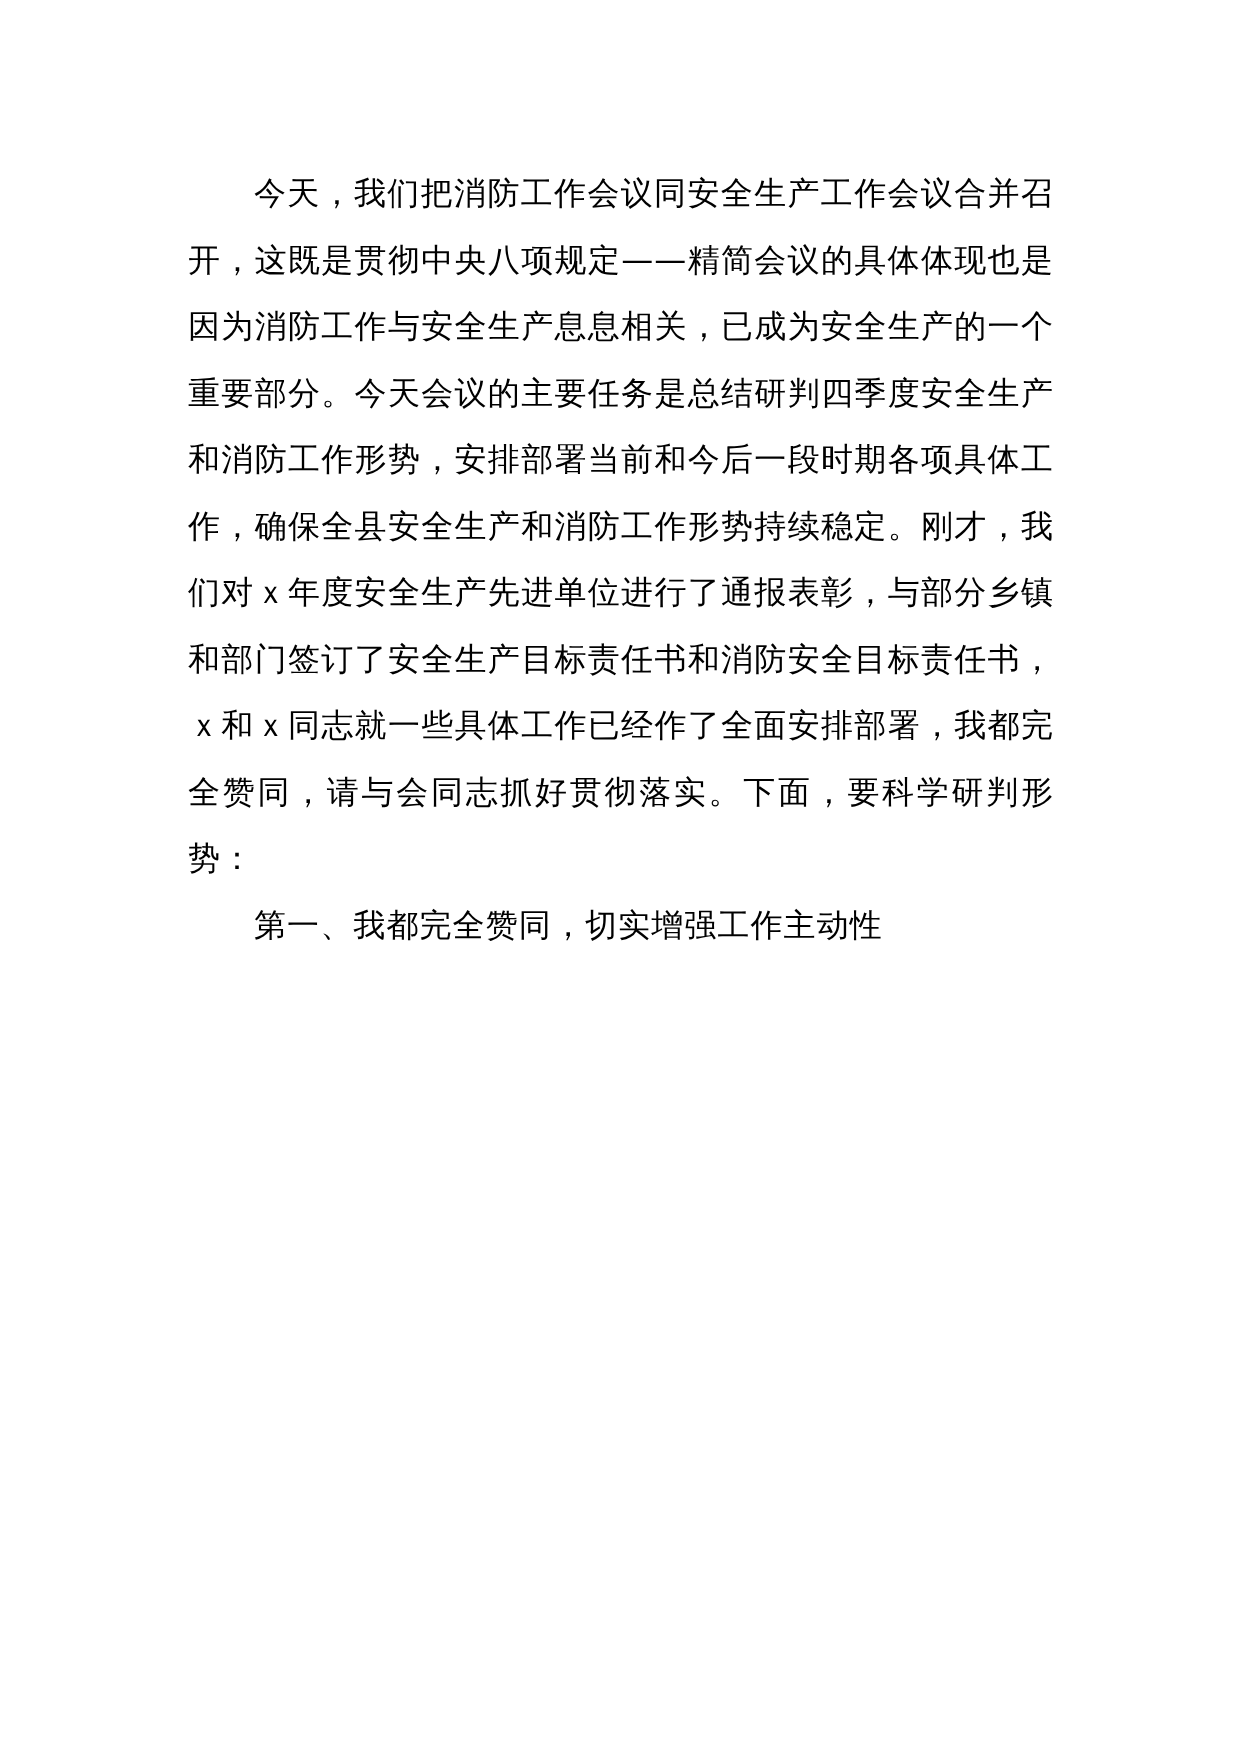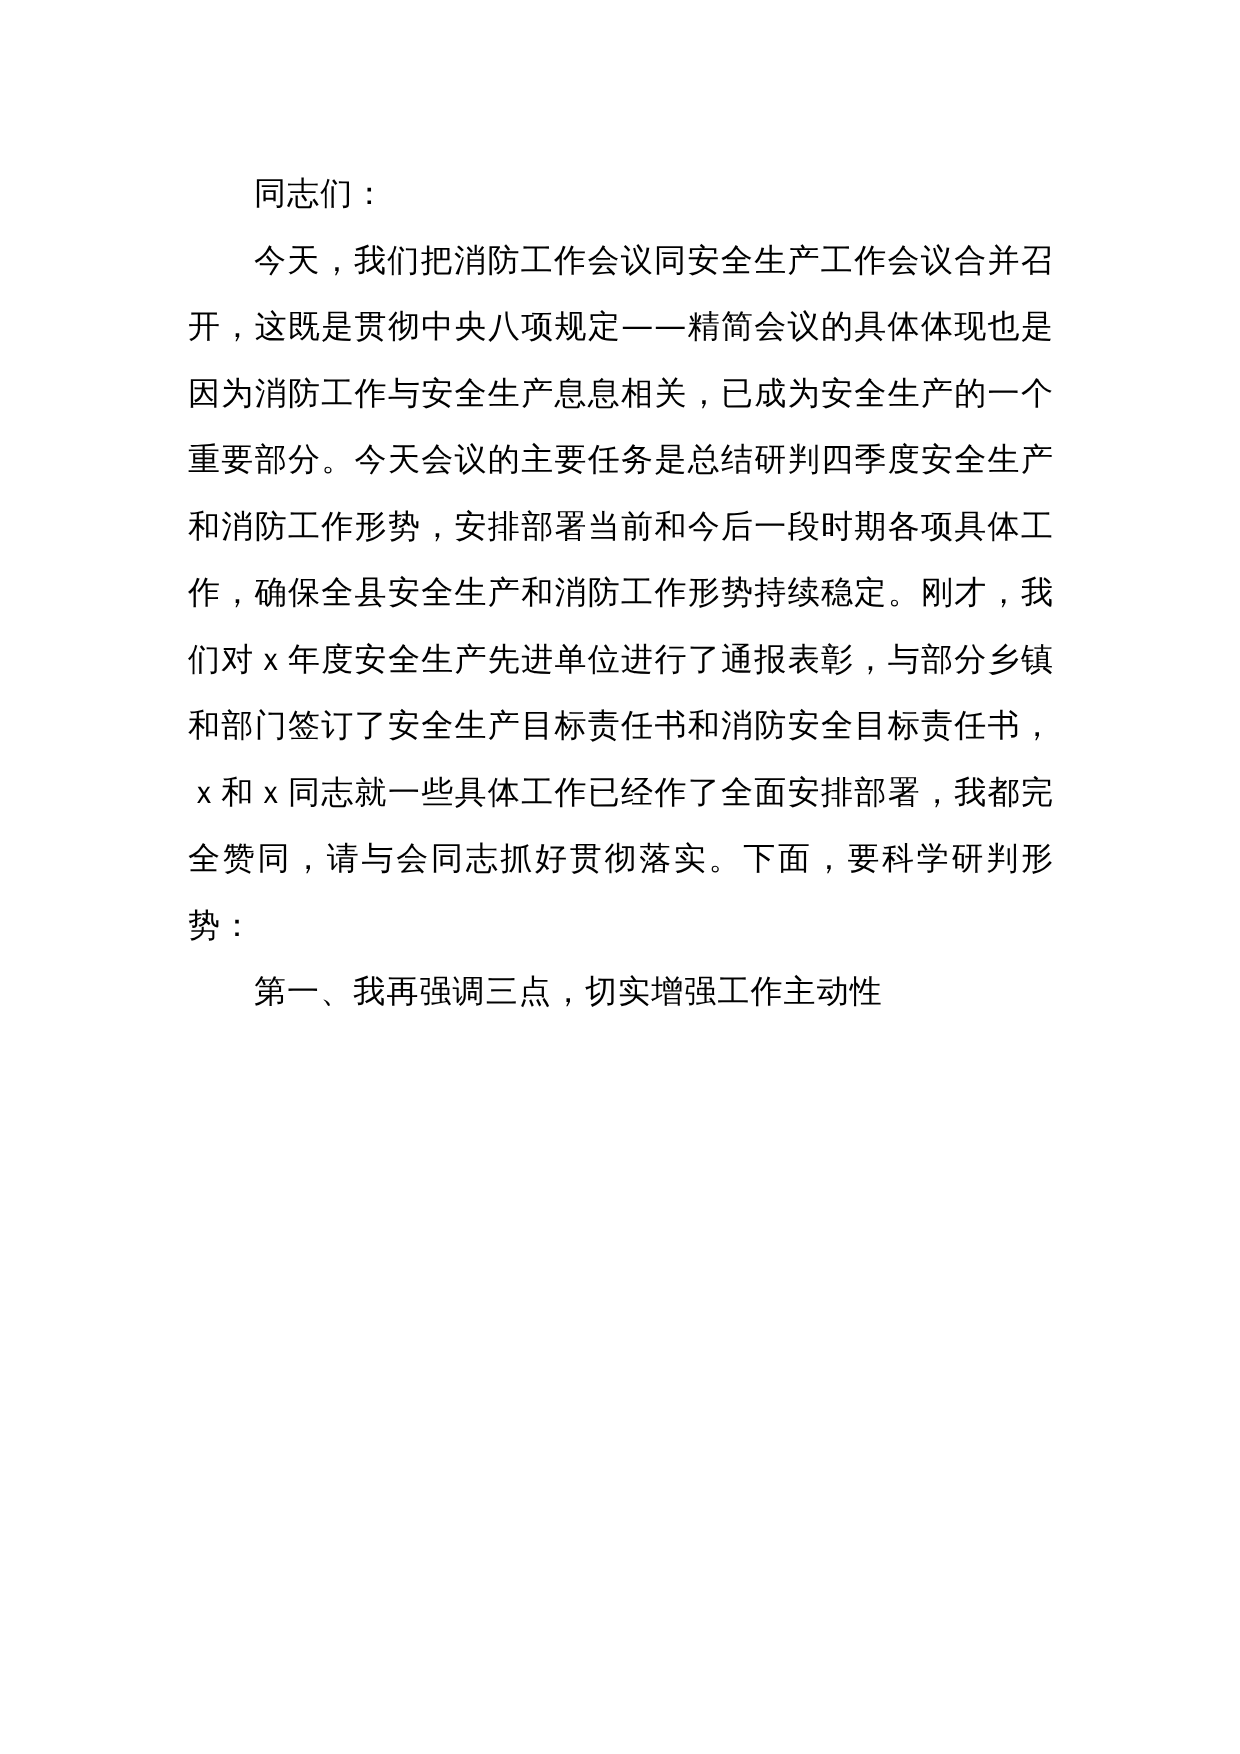--- a/index.html
+++ b/index.html
@@ -41,16 +41,15 @@
       text-indent: 66px;
     }
     .greeting {
       margin-top: 0;
     }
   </style>
 </head>
 <body>
 
 <div class="page">
-  <p class="body-text indent greeting">同志们：</p>
   <p class="body-text indent">今天，我们把消防工作会议同安全生产工作会议合并召开，这既是贯彻中央八项规定——精简会议的具体体现也是因为消防工作与安全生产息息相关，已成为安全生产的一个重要部分。今天会议的主要任务是总结研判四季度安全生产和消防工作形势，安排部署当前和今后一段时期各项具体工作，确保全县安全生产和消防工作形势持续稳定。刚才，我们对ｘ年度安全生产先进单位进行了通报表彰，与部分乡镇和部门签订了安全生产目标责任书和消防安全目标责任书，ｘ和ｘ同志就一些具体工作已经作了全面安排部署，我都完全赞同，请与会同志抓好贯彻落实。下面，要科学研判形势：</p>
-  <p class="body-text indent">第一、我再强调三点，切实增强工作主动性</p>
+  <p class="body-text indent">第一、我都完全赞同，切实增强工作主动性</p>
 </div>
 
 </body></html>

